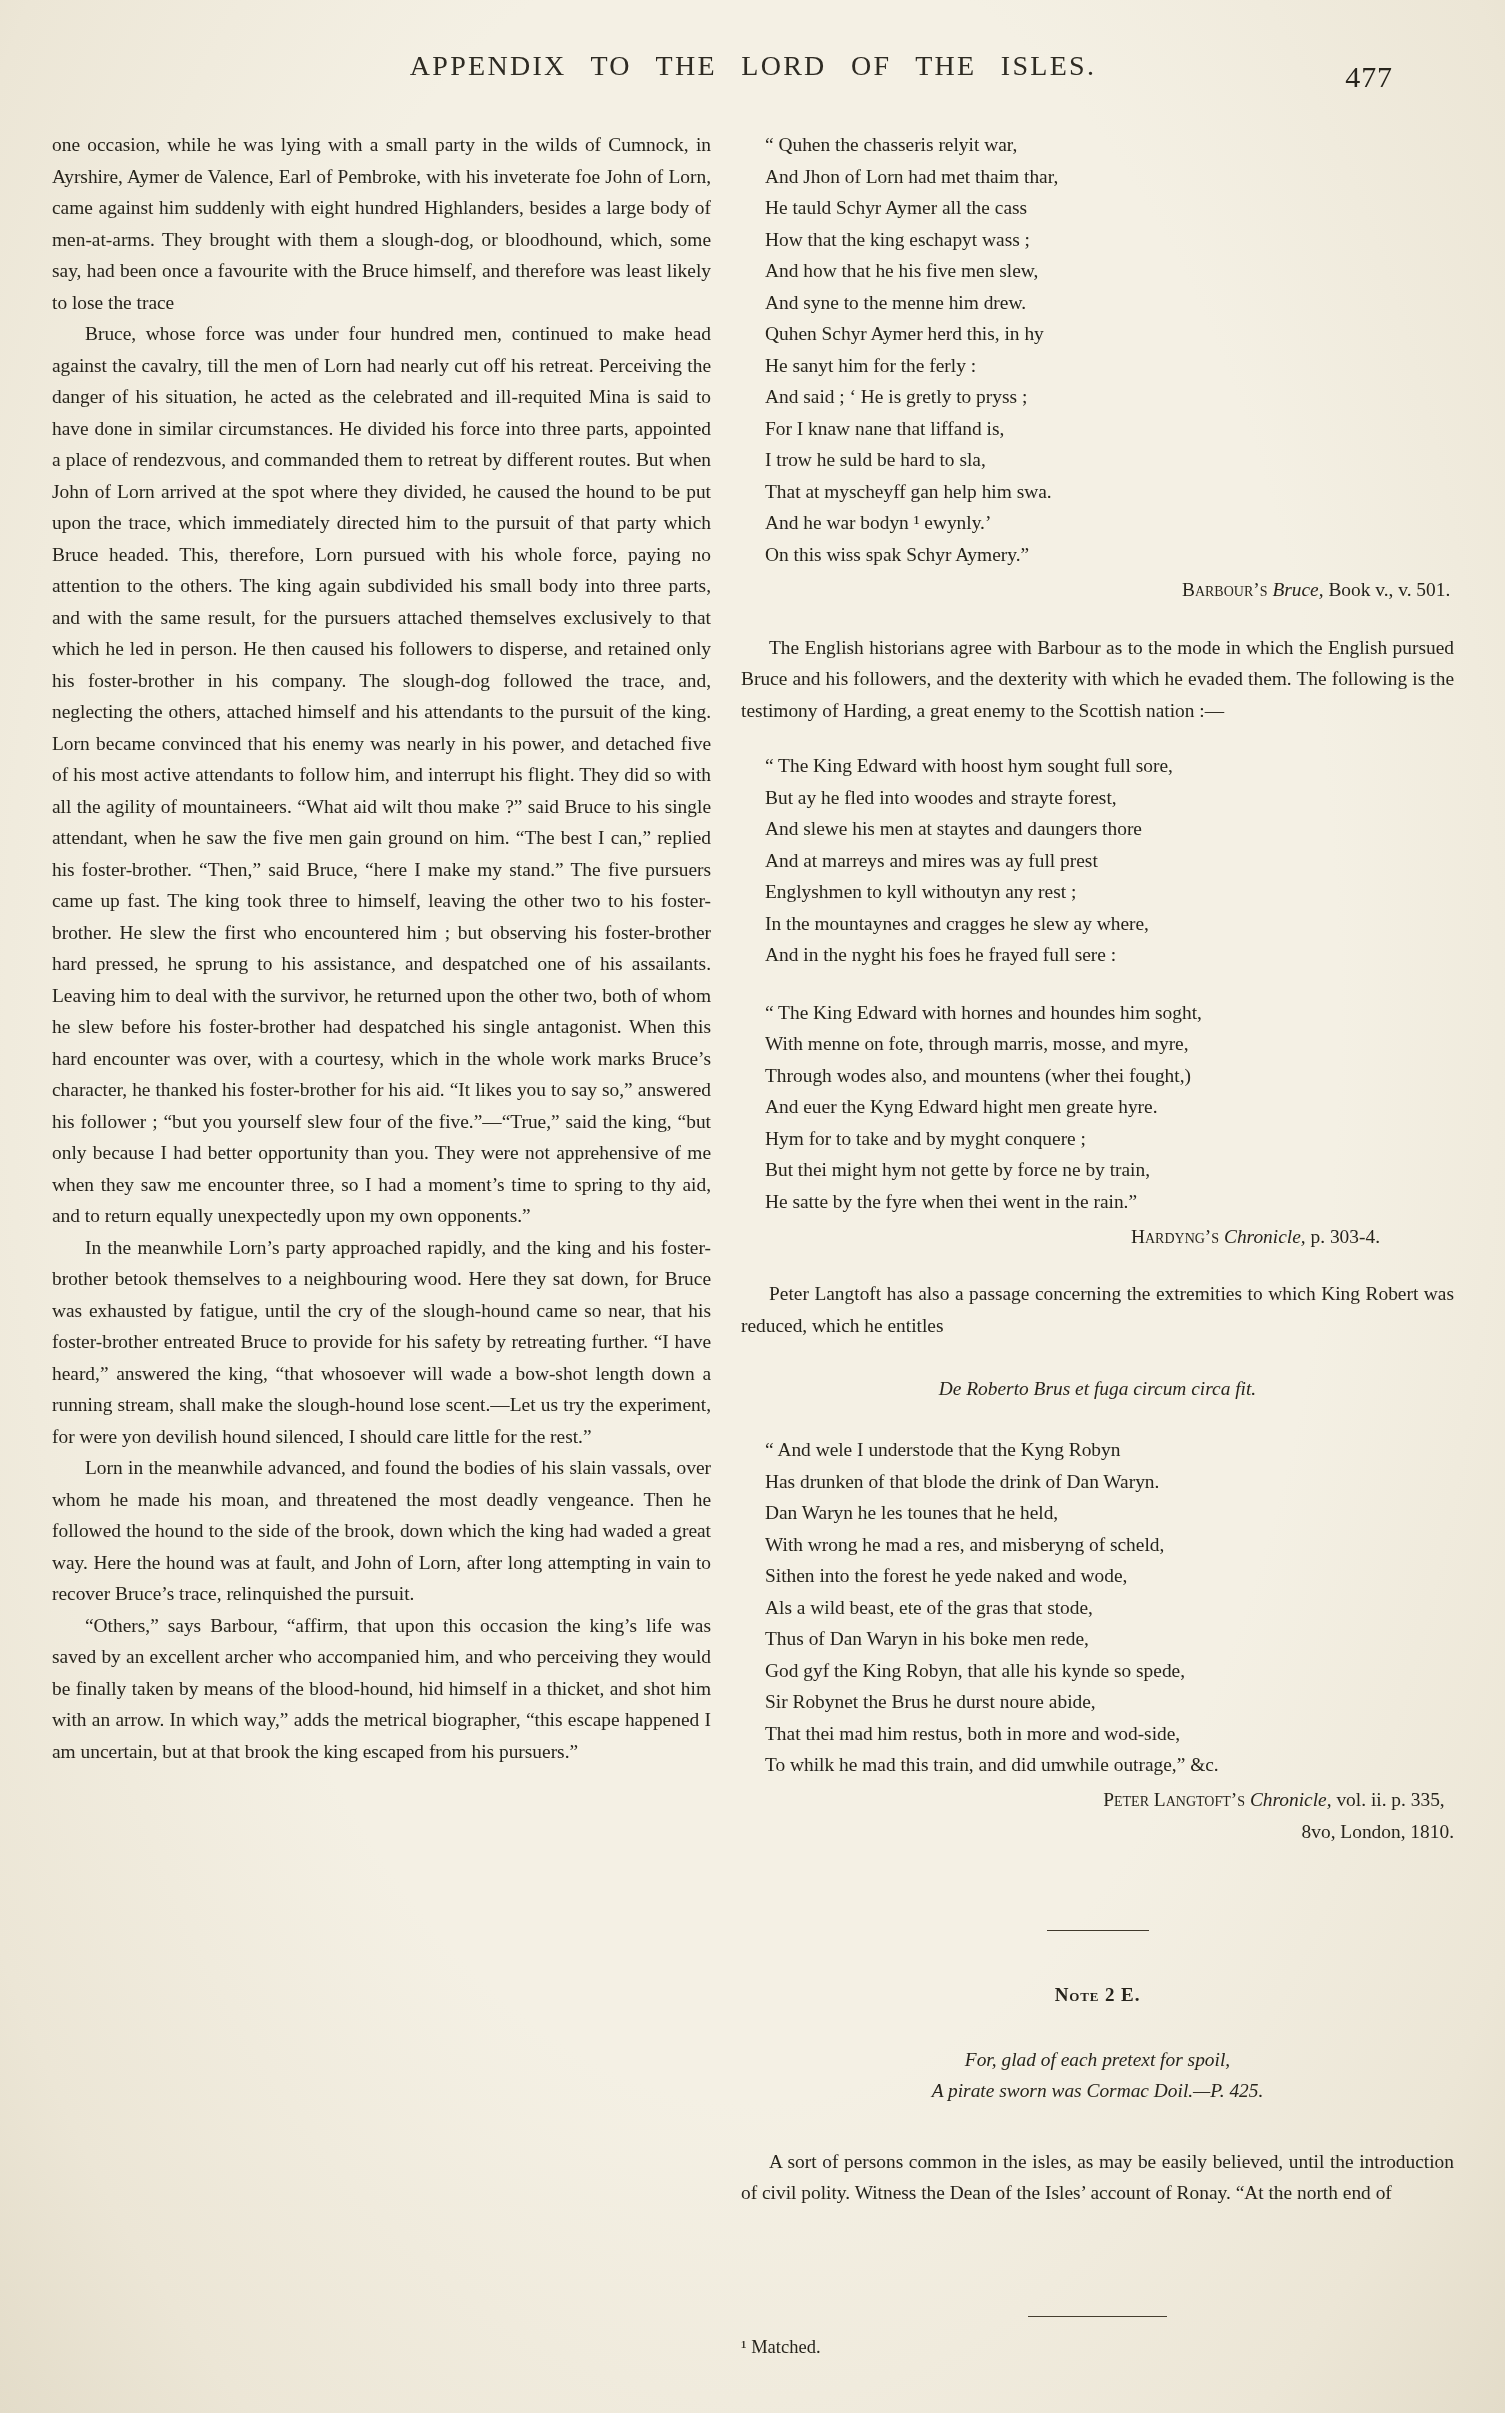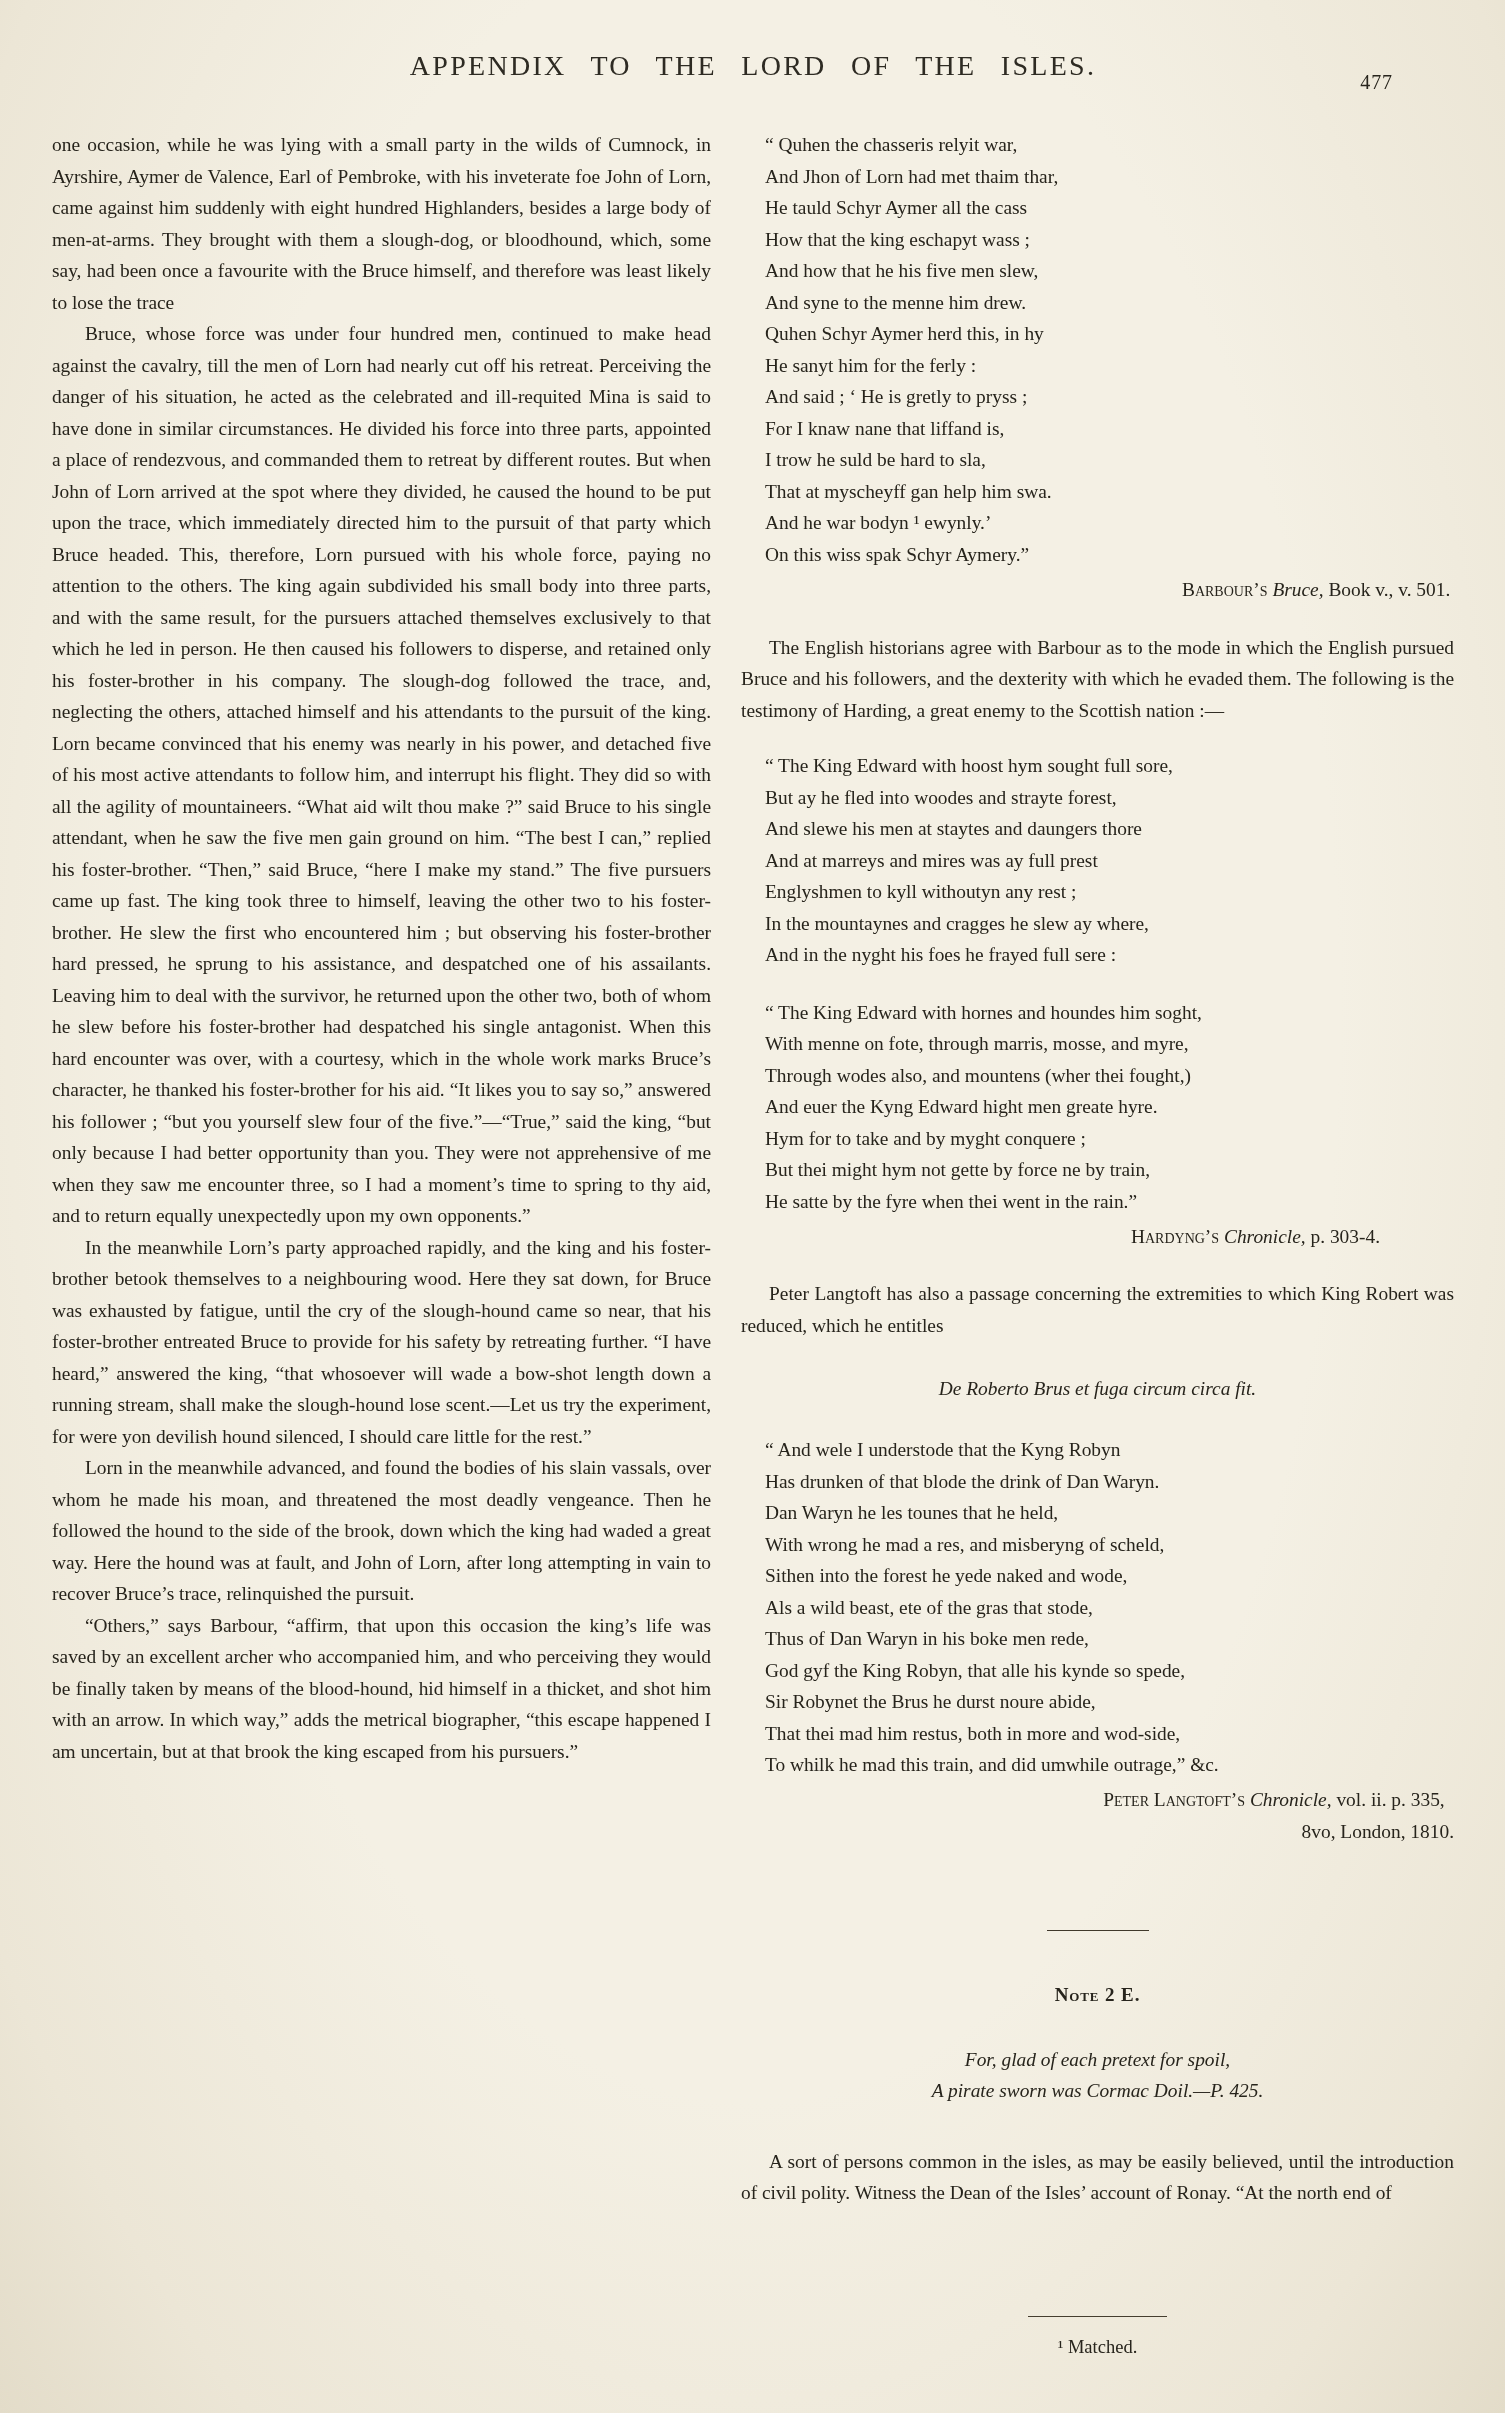--- a/index.html
+++ b/index.html
@@ -27,23 +27,23 @@
   }
   .header-title {
     text-align: center;
     font-size: 28px;
     letter-spacing: 2.3px;
     word-spacing: 15px;
     color: #2e2b23;
   }
   .page-number {
     position: absolute;
-    top: 21px;
+    top: 10px;
     right: 61px;
-    font-size: 20px;
+    font-size: 30px;
     letter-spacing: 0.9px;
   }
   
   .columns {
     display: flex;
     gap: 30px;
     height: 2241px;
     overflow: hidden;
   }
   .col-left {
@@ -128,21 +128,21 @@
     padding-bottom: 7.4px;
   }
   .footnote-rule {
     width: 139px;
     height: 0;
     border: none;
     border-top: 1.4px solid #453e2f;
     margin: 0 auto 15px auto;
   }
   .footnote-text {
-    text-align: center;
+    text-align: left;
     font-size: 18.5px;
   }
 </style>
 </head>
 <body>
 
 <div class="page">
 
   <div class="header">
     <div class="header-title">APPENDIX TO THE LORD OF THE ISLES.</div>

